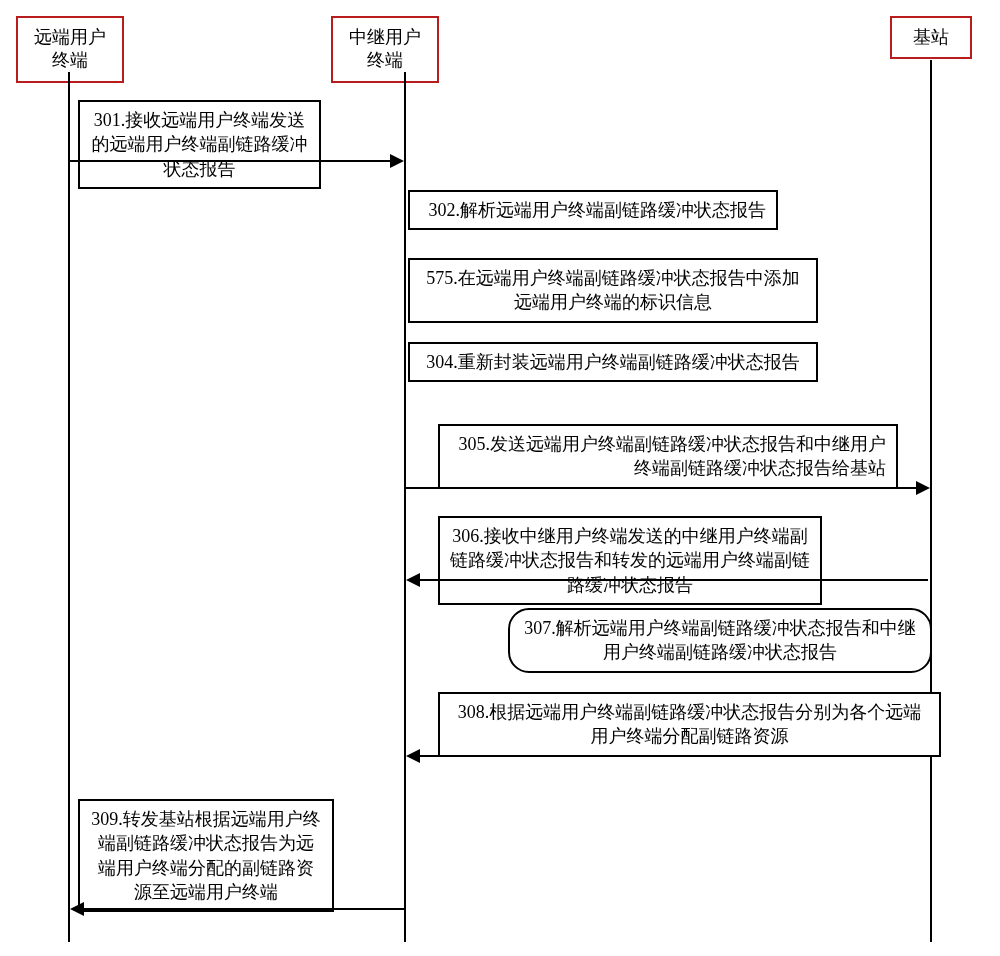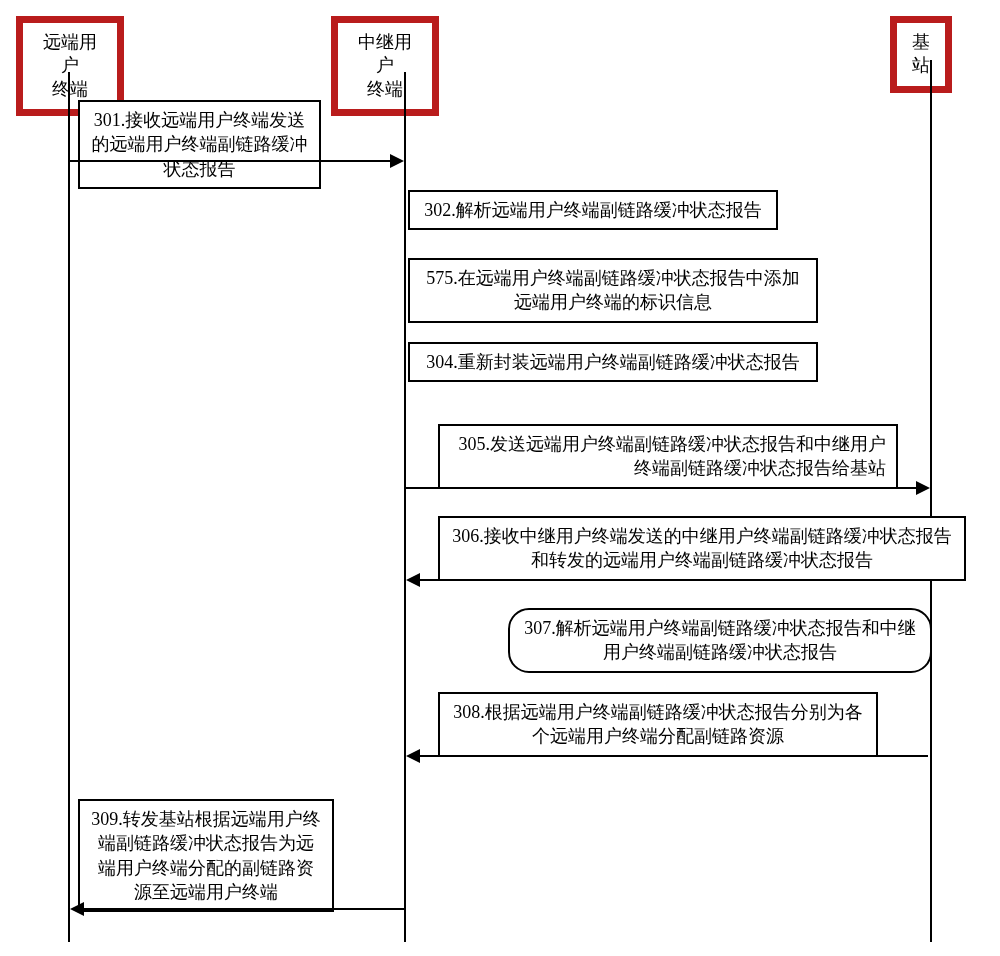--- a/index.html
+++ b/index.html
@@ -7,21 +7,21 @@
     font-family: "SimSun", "宋体", serif;
     background: #fff;
     width: 1000px;
     height: 956px;
     position: relative;
     font-size: 18px;
     overflow: hidden;
   }
   .lifeline-head {
     position: absolute;
-    border: 7px solid #b91c1c;
+    border: 2px solid #b91c1c;
     background: #fff;
     padding: 8px 12px;
     text-align: center;
     line-height: 1.3;
   }
   .lifeline {
     position: absolute;
     width: 2px;
     background: #000;
   }
@@ -53,45 +53,45 @@
     border-color: transparent #000 transparent transparent;
   }
 </style>
 </head>
 <body>
 
 <div class="lifeline-head" style="left:16px; top:16px; width:108px;">远端用户<br>终端</div>
 
 <div class="lifeline-head" style="left:331px; top:16px; width:108px;">中继用户<br>终端</div>
 
-<div class="lifeline-head" style="left:890px; top:16px; width:62px;">基站</div>
+<div class="lifeline-head" style="left:890px; top:16px; width:82px;">基站</div>
 
 <div class="lifeline" style="left:68px; top:72px; height:870px;"></div>
 <div class="lifeline" style="left:404px; top:72px; height:870px;"></div>
 <div class="lifeline" style="left:930px; top:60px; height:882px;"></div>
 
 <div class="msg-box" style="left:78px; top:100px; width:243px;">301.接收远端用户终端发送的远端用户终端副链路缓冲状态报告</div>
 <div class="arrow-line" style="left:70px; top:160px; width:322px;"></div>
 <div class="arrow-head right" style="left:390px; top:154px;"></div>
 
-<div class="msg-box" style="left:408px; top:190px; width:370px;">302.解析远端用户终端副链路缓冲状态报告</div>
+<div class="msg-box" style="left:408px; top:190px; width:370px;text-align:right;">302.解析远端用户终端副链路缓冲状态报告</div>
 
 <div class="msg-box" style="left:408px; top:258px; width:410px;">575.在远端用户终端副链路缓冲状态报告中添加远端用户终端的标识信息</div>
 
 <div class="msg-box" style="left:408px; top:342px; width:410px;">304.重新封装远端用户终端副链路缓冲状态报告</div>
 
 <div class="msg-box" style="left:438px; top:424px; width:460px;text-align:right;">305.发送远端用户终端副链路缓冲状态报告和中继用户终端副链路缓冲状态报告给基站</div>
 <div class="arrow-line" style="left:406px; top:487px; width:512px;"></div>
 <div class="arrow-head right" style="left:916px; top:481px;"></div>
 
-<div class="msg-box" style="left:438px; top:516px; width:528px;">306.接收中继用户终端发送的中继用户终端副链路缓冲状态报告和转发的远端用户终端副链路缓冲状态报告</div>
+<div class="msg-box" style="left:438px; top:516px; width:384px;">306.接收中继用户终端发送的中继用户终端副链路缓冲状态报告和转发的远端用户终端副链路缓冲状态报告</div>
 <div class="arrow-line" style="left:418px; top:579px; width:510px;"></div>
 <div class="arrow-head left" style="left:406px; top:573px;"></div>
 
 <div class="msg-box" style="left:508px; top:608px; width:424px;border-radius:21px;">307.解析远端用户终端副链路缓冲状态报告和中继用户终端副链路缓冲状态报告</div>
 
-<div class="msg-box" style="left:438px; top:692px; width:440px;">308.根据远端用户终端副链路缓冲状态报告分别为各个远端用户终端分配副链路资源</div>
+<div class="msg-box" style="left:438px; top:692px; width:503px;">308.根据远端用户终端副链路缓冲状态报告分别为各个远端用户终端分配副链路资源</div>
 <div class="arrow-line" style="left:418px; top:755px; width:510px;"></div>
 <div class="arrow-head left" style="left:406px; top:749px;"></div>
 
 <div class="msg-box" style="left:78px; top:790px; width:256px;margin-top:9px;">309.转发基站根据远端用户终端副链路缓冲状态报告为远端用户终端分配的副链路资源至远端用户终端</div>
 <div class="arrow-line" style="left:82px; top:908px; width:322px;"></div>
 <div class="arrow-head left" style="left:70px; top:902px;"></div>
 
 </body></html>

